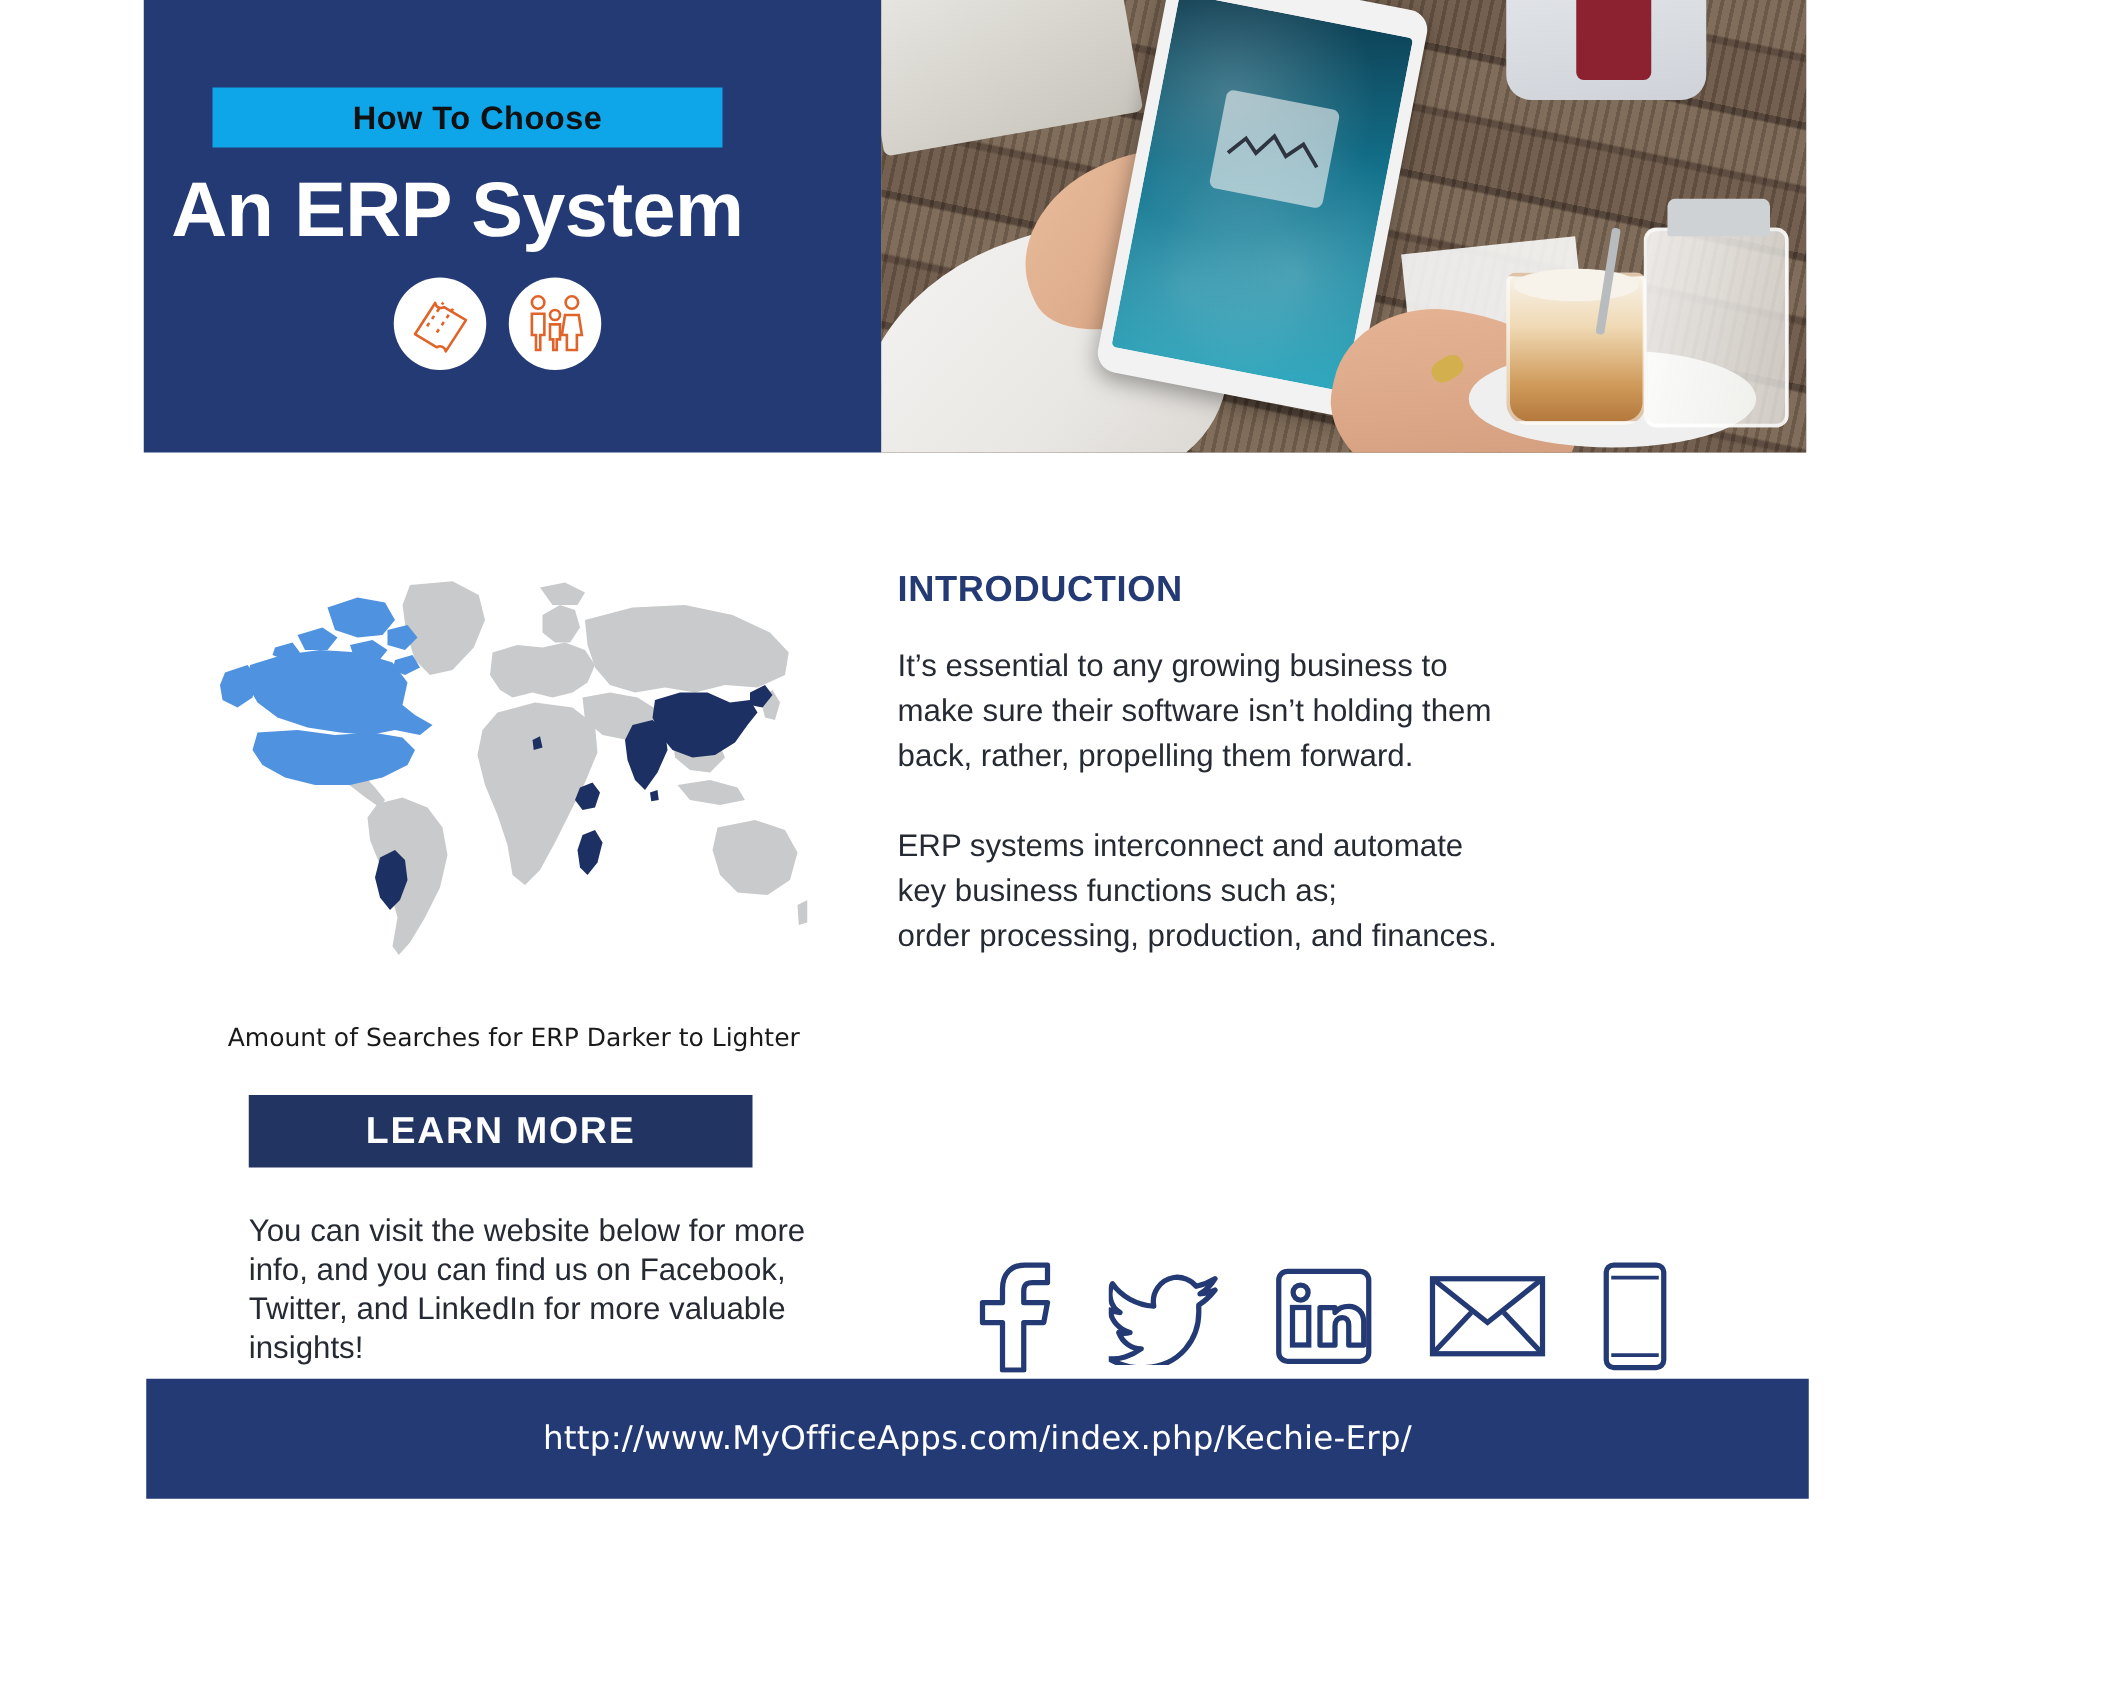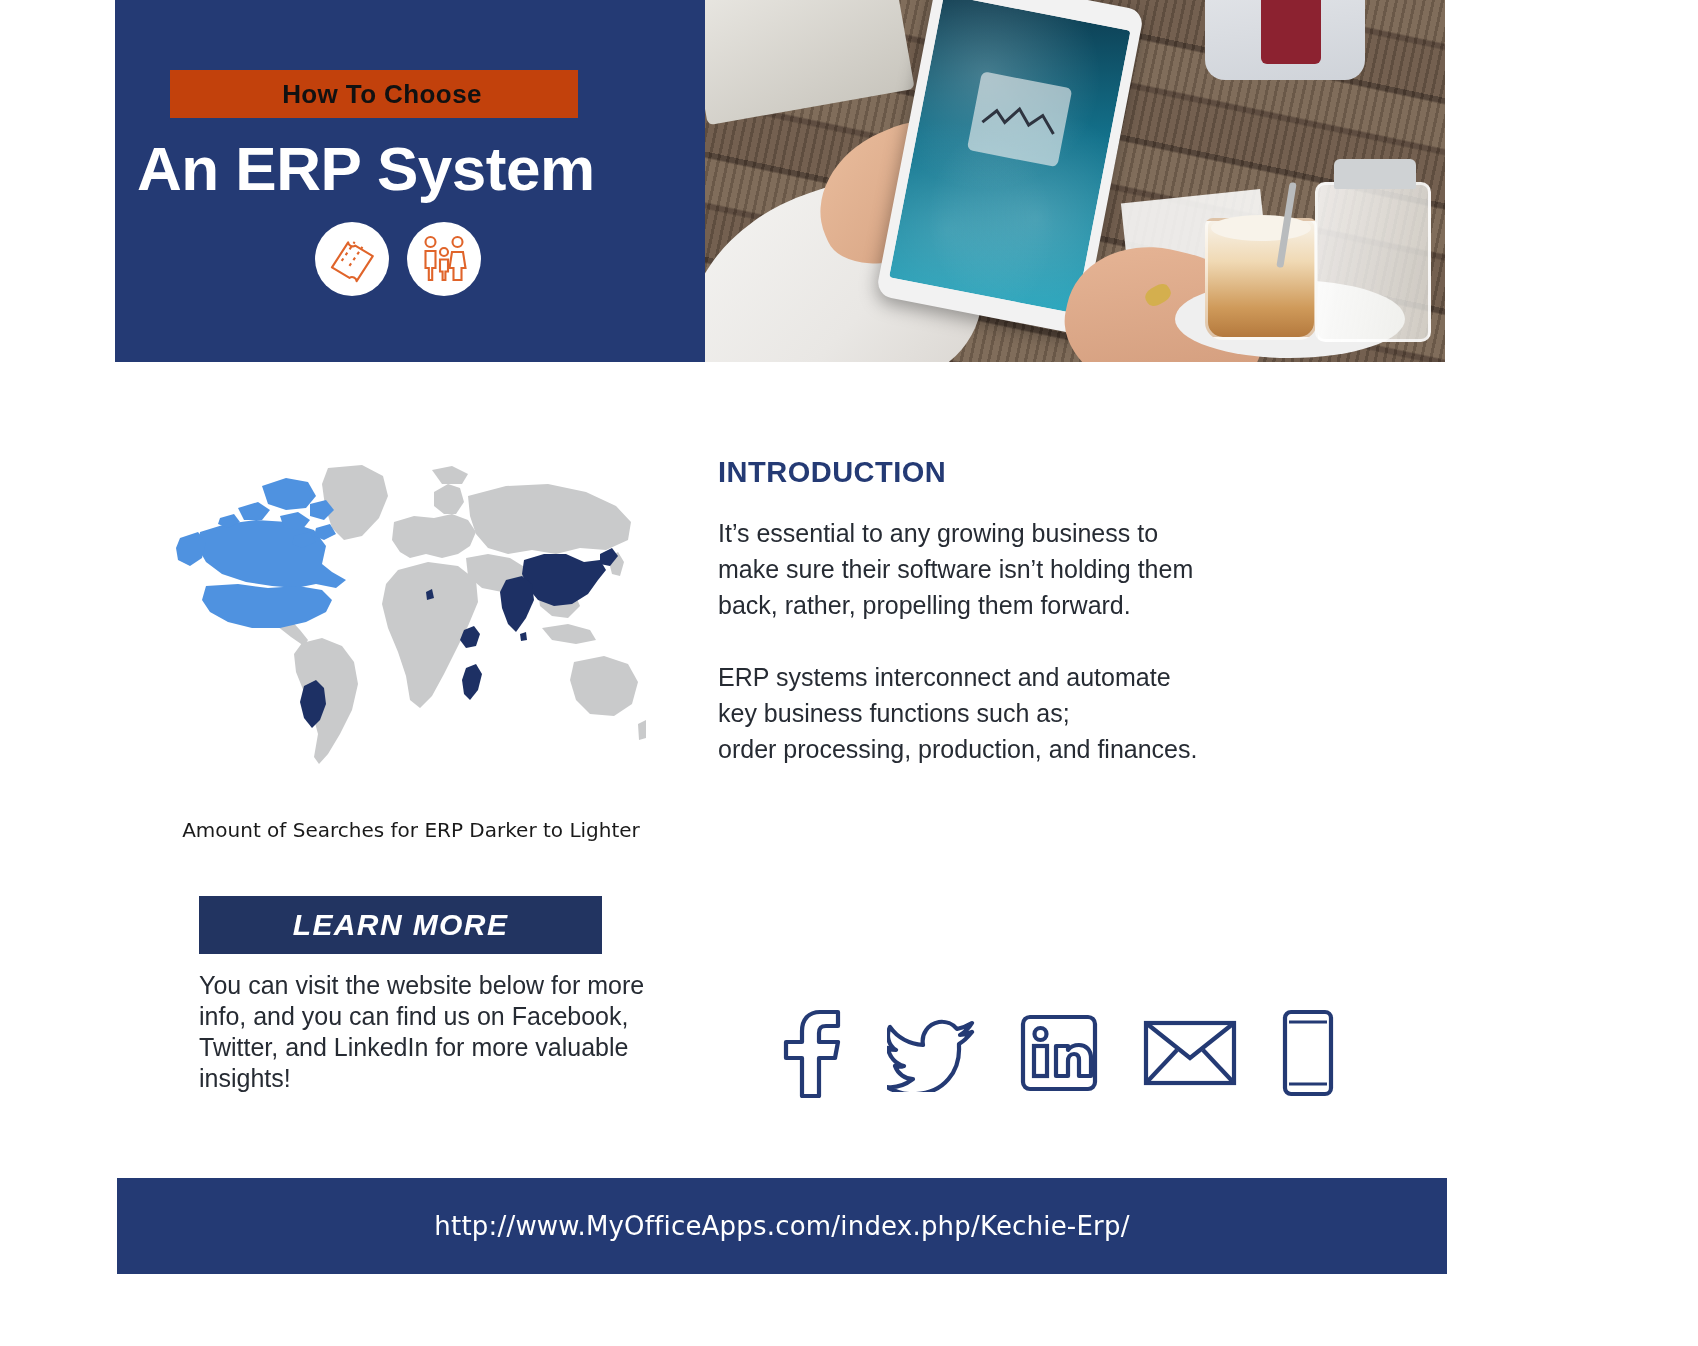--- a/index.html
+++ b/index.html
@@ -36,21 +36,21 @@
     background: #243a74;
     flex: 0 0 590px;
   }
 
   .eyebrow-box {
     position: absolute;
     left: 55px;
     top: 70px;
     width: 408px;
     height: 48px;
-    background: #c2410c;
+    background: #0ea5e9;
     display: flex;
     align-items: center;
     justify-content: center;
   }
   .eyebrow-text {
     font-size: 26px;
     font-weight: bold;
     color: #111111;
     letter-spacing: 0.4px;
     padding-left: 16px;
@@ -285,29 +285,28 @@
     line-height: 36px;
     color: #262b33;
     white-space: pre-line;
   }
   .intro-p + .intro-p { margin-top: 36px; }
 
   
   .learn-btn {
     position: absolute;
     left: 199px;
-    top: 896px;
+    top: 876px;
     width: 403px;
     height: 58px;
     background: #223461;
     display: flex;
     align-items: center;
     justify-content: center;
     cursor: pointer;
-    font-style: italic;
   }
   .learn-btn span {
     color: #ffffff;
     font-size: 30px;
     font-weight: bold;
     letter-spacing: 1.4px;
   }
 
   .cta-text {
     position: absolute;
@@ -328,21 +327,21 @@
     display: flex;
     align-items: center;
     gap: 45px;
   }
   .social-icon { display: block; }
 
   
   .footer {
     position: absolute;
     left: 117px;
-    top: 1178px;
+    top: 1103px;
     width: 1330px;
     height: 96px;
     background: #243a74;
     display: flex;
     align-items: center;
     justify-content: center;
   }
   .footer-url {
     color: #ffffff;
     font-size: 26px;

